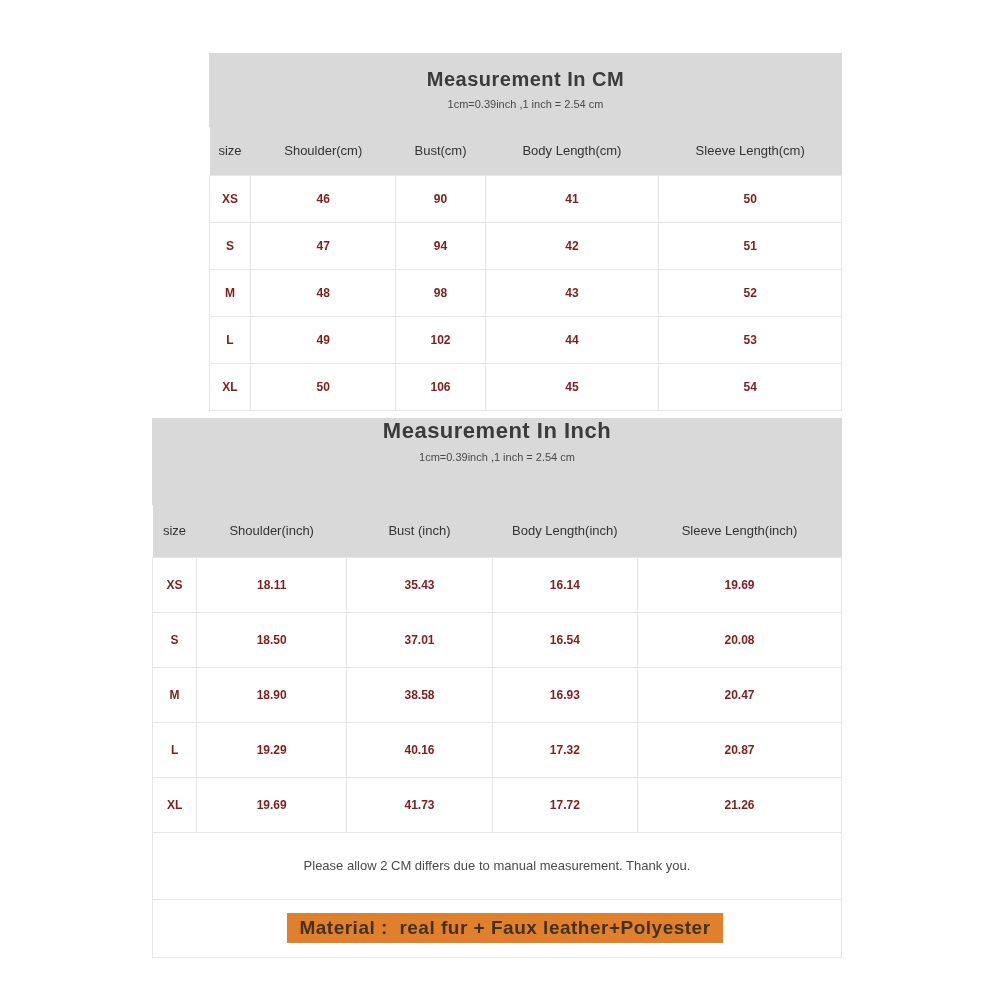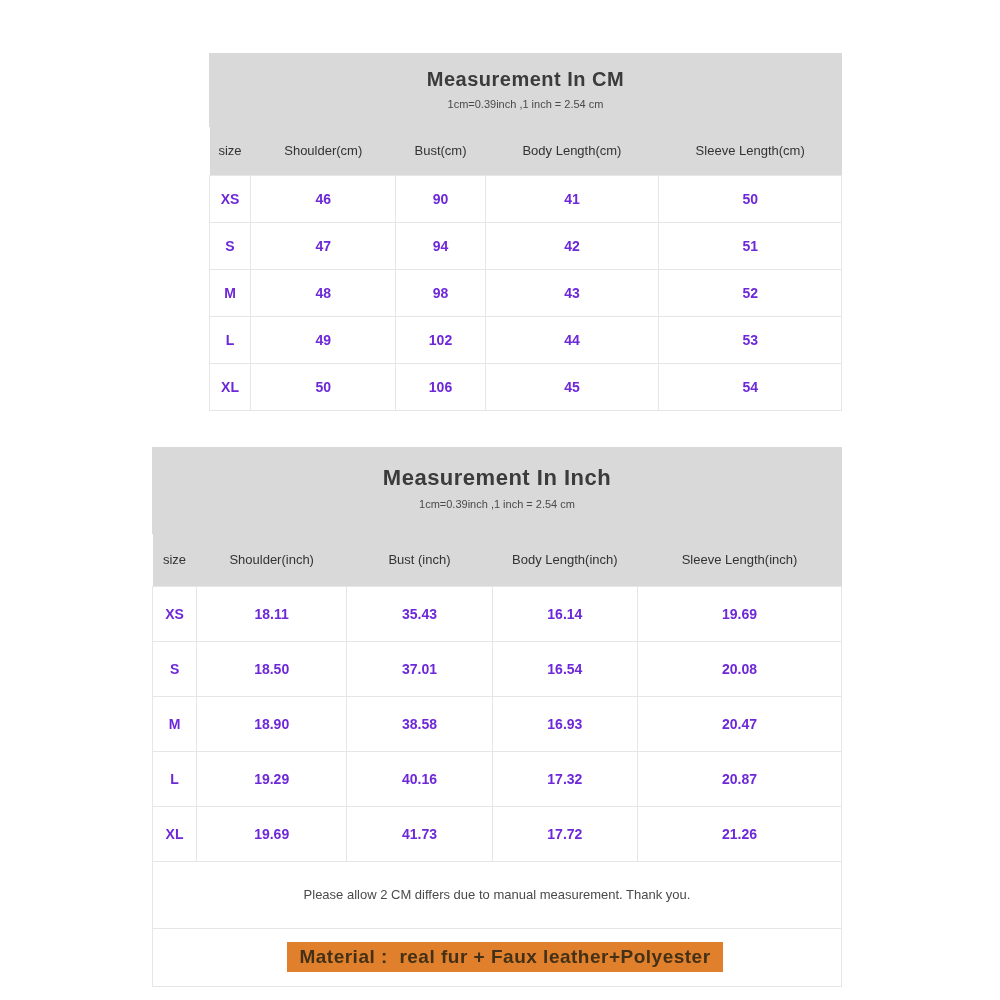--- a/index.html
+++ b/index.html
@@ -14,37 +14,37 @@
   .block { position: absolute; }
   .cm-block   { left: 168px; top: 53px;  width: 674px; padding-left: 41px; }
   .inch-block { left: 152px; top: 418px; width: 690px; }
 
   .gray-head { background: #d9d9d9; text-align: center; }
   .cm-block .gray-head   { height: 74px; }
   .inch-block .gray-head { height: 87px; }
 
   .tbl-title { margin: 0; font-weight: bold; color: #3b3b3b; letter-spacing: 0.5px; }
   .cm-block .tbl-title   { padding-top: 15px; font-size: 20px; }
-  .inch-block .tbl-title { padding-top: 18px; font-size: 22px; margin-top: 29px; }
+  .inch-block .tbl-title { font-size: 22px; }
 
   .tbl-subtitle { margin: 7px 0 0 0; font-size: 11px; color: #4a4a4a; }
 
   table { width: 100%; border-collapse: collapse; table-layout: fixed; }
   thead th {
     background: #d9d9d9; border: none;
     font-size: 13px; font-weight: normal; color: #333;
     text-align: center; vertical-align: middle;
   }
   .cm-block thead th   { height: 48px; }
   .inch-block thead th { height: 52px; }
 
   tbody td {
     border: 1px solid #e6e6e6;
     text-align: center; vertical-align: middle;
-    font-size: 14px; font-weight: bold; color: #6d28d9;
+    font-size: 12px; font-weight: bold; color: #7f1d1d;
   }
   .cm-block tbody td   { height: 47px; }
   .inch-block tbody td { height: 55px; }
 
   .note-row {
     border: 1px solid #e6e6e6; border-top: none;
     height: 67px;
     display: flex; align-items: center; justify-content: center;
     font-size: 13px; color: #4a4a4a; font-weight: normal;
   }

